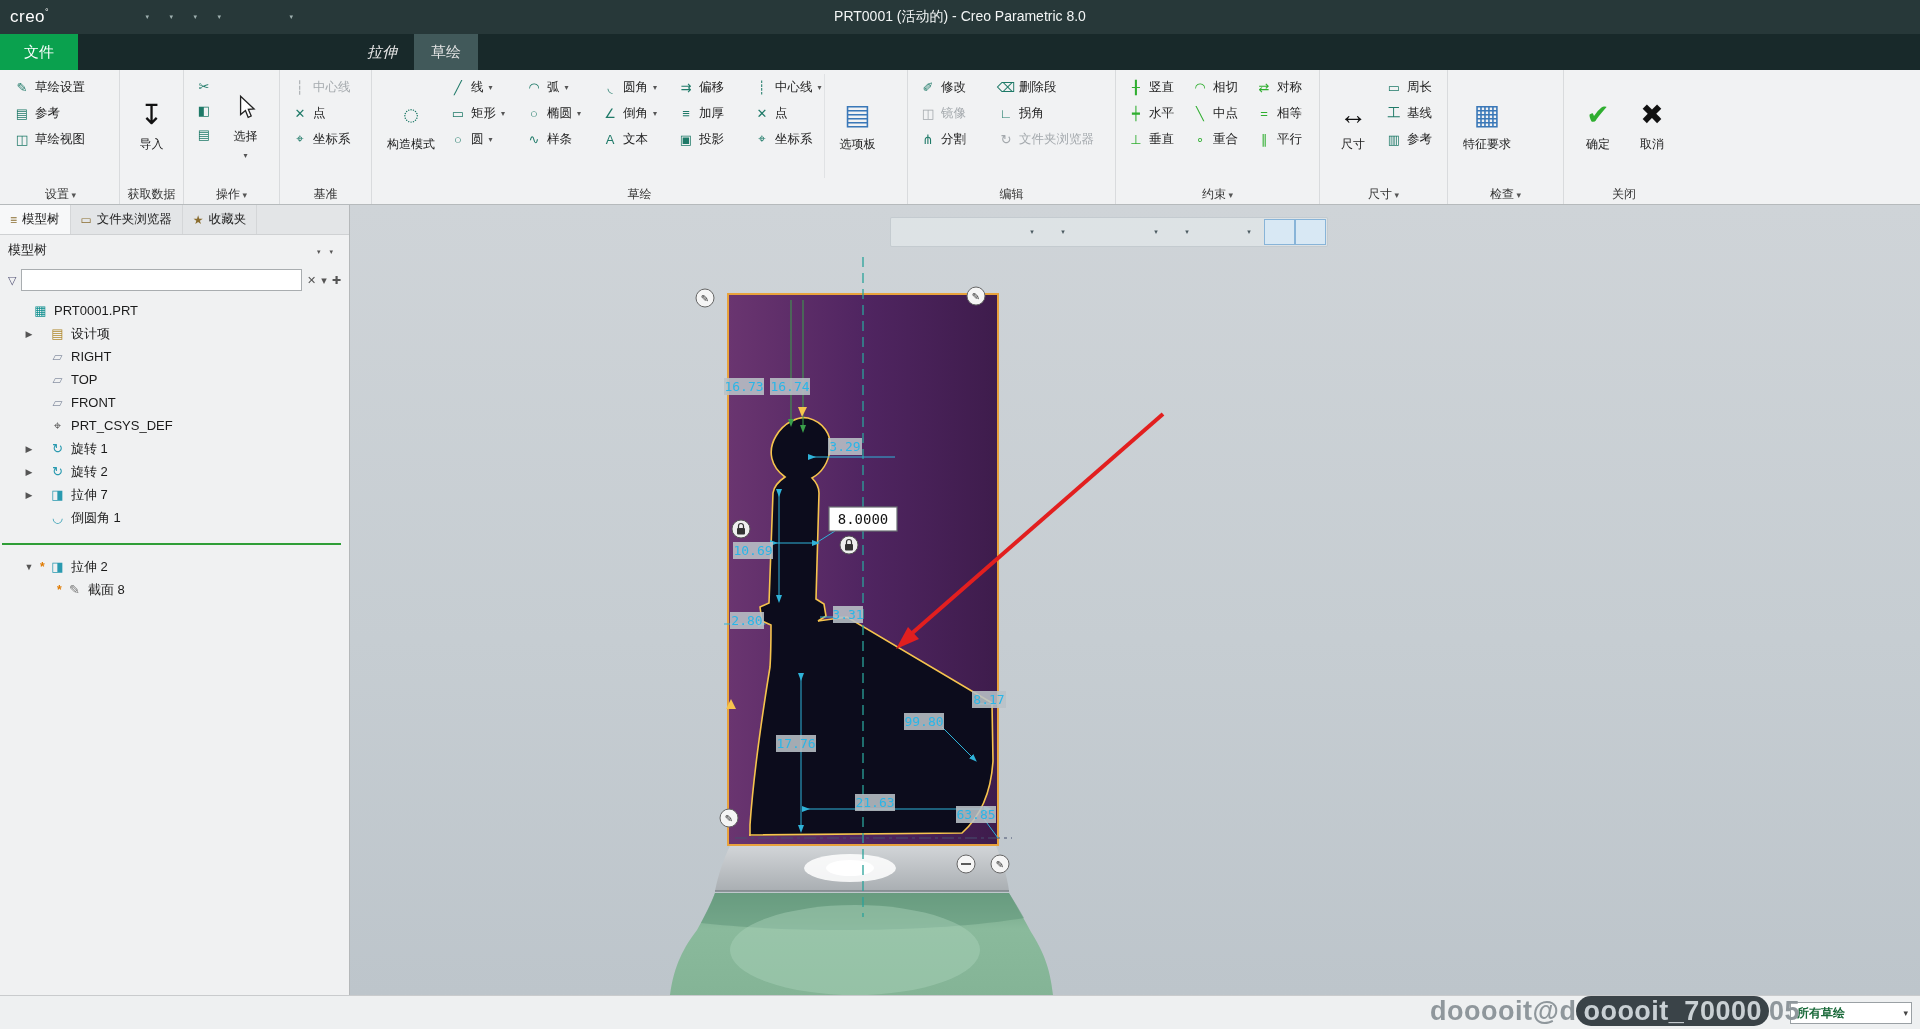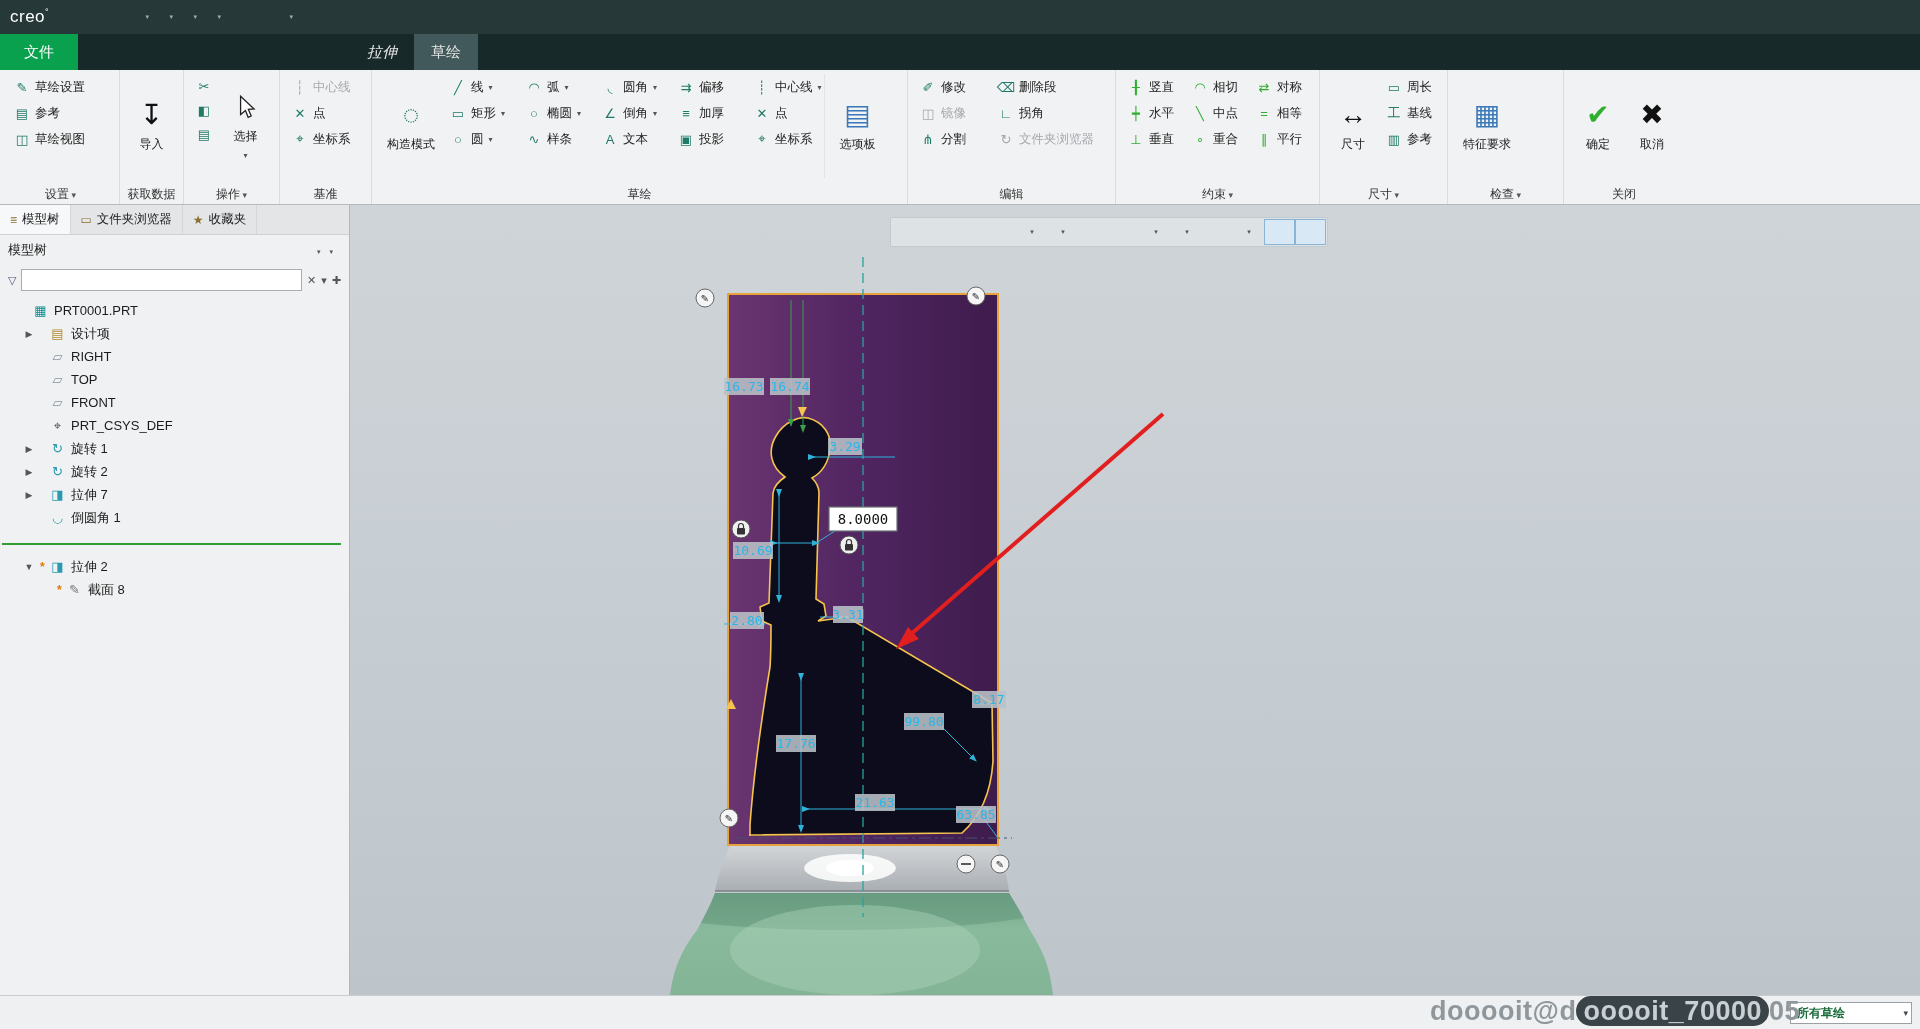--- a/index.html
+++ b/index.html
@@ -108,20 +108,21 @@
       <span class="qbtn"></span>
       <span class="qbtn has-dd"></span>
       <span class="qbtn has-dd"></span>
       <span class="qbtn has-dd"></span>
       <span class="qbtn has-dd"></span>
       <span class="qbtn"></span>
       <span class="qbtn"></span>
       <span class="qbtn has-dd"></span>
       <span class="qbtn"></span>
     </div>
+  <div class="tb-title">PRT0001 (活动的) - Creo Parametric 8.0</div>
   <div class="wctls">
 
   <span class="wbtn"></span>
       <span class="wbtn"></span>
       <span class="wbtn"></span>
     </div>
 </div>
 
 <div class="tabrow">
   <div class="ftab">文件</div>

